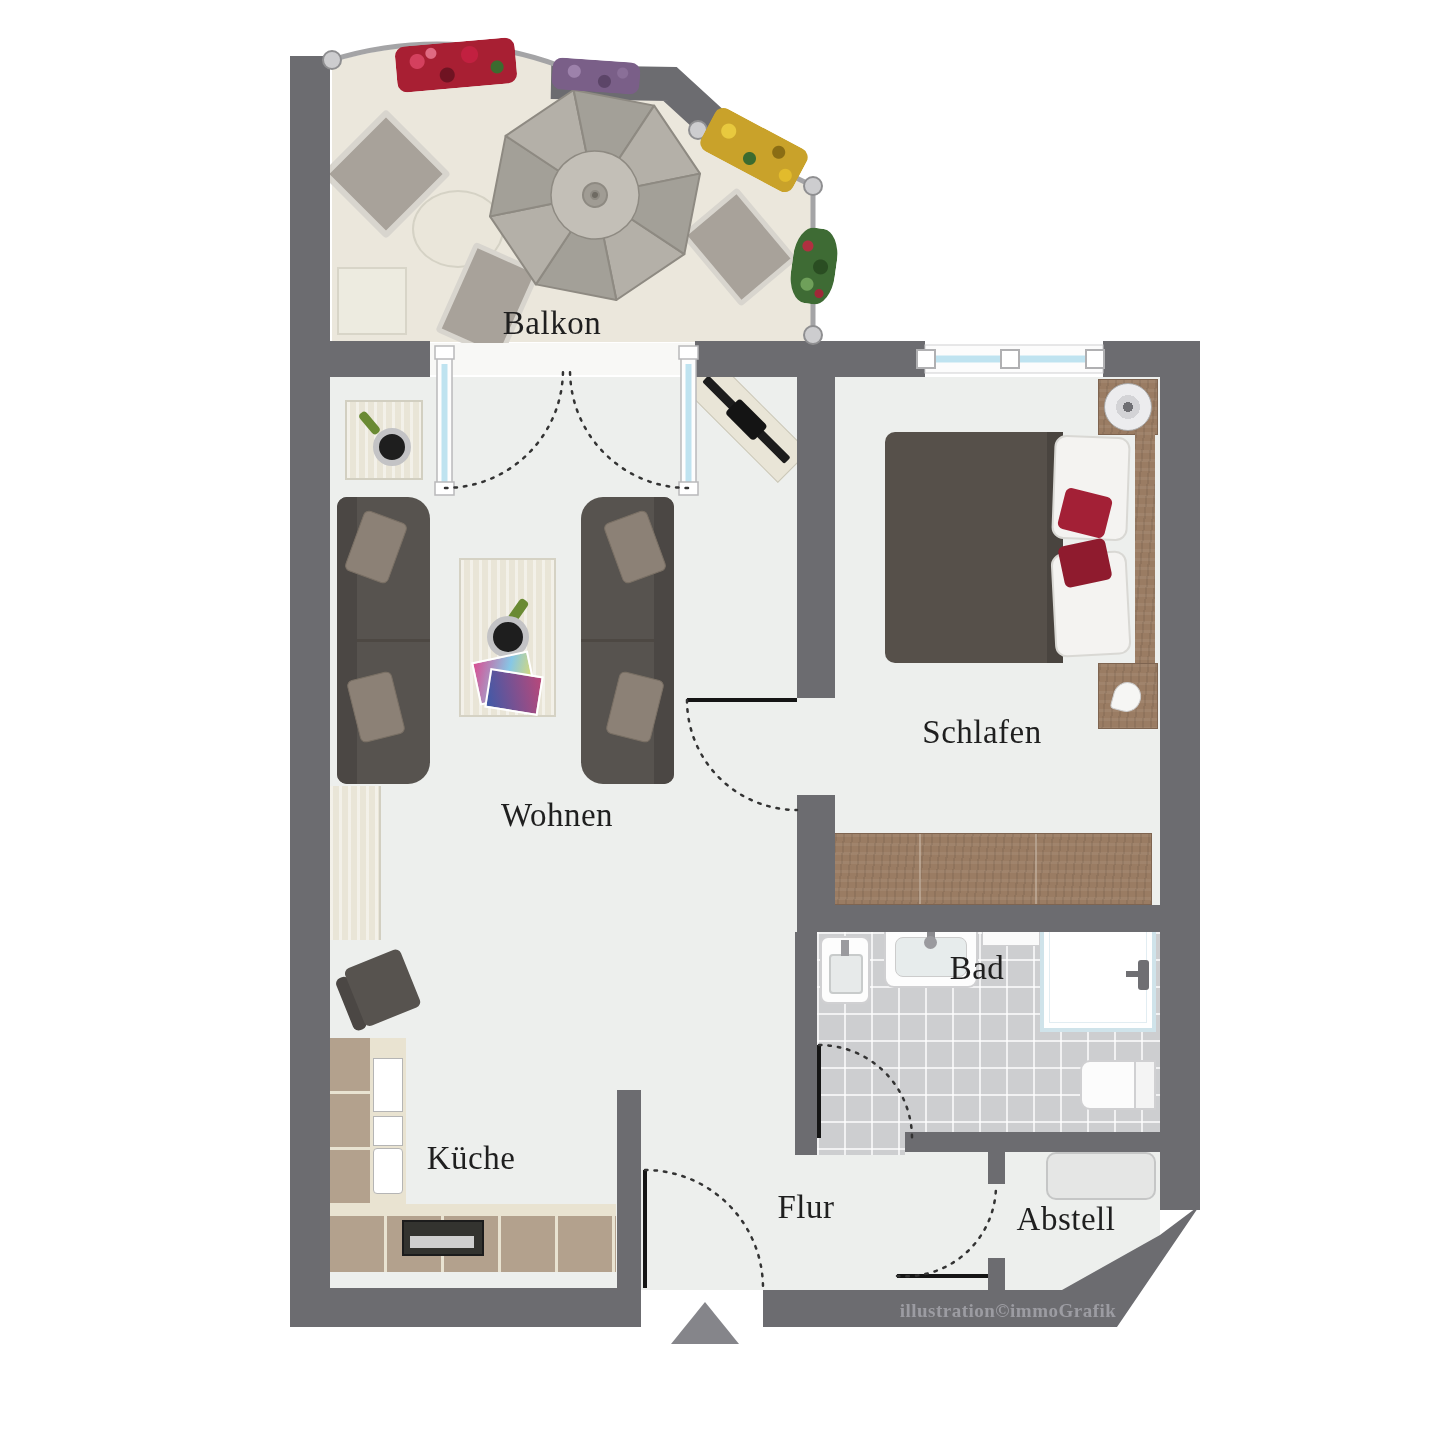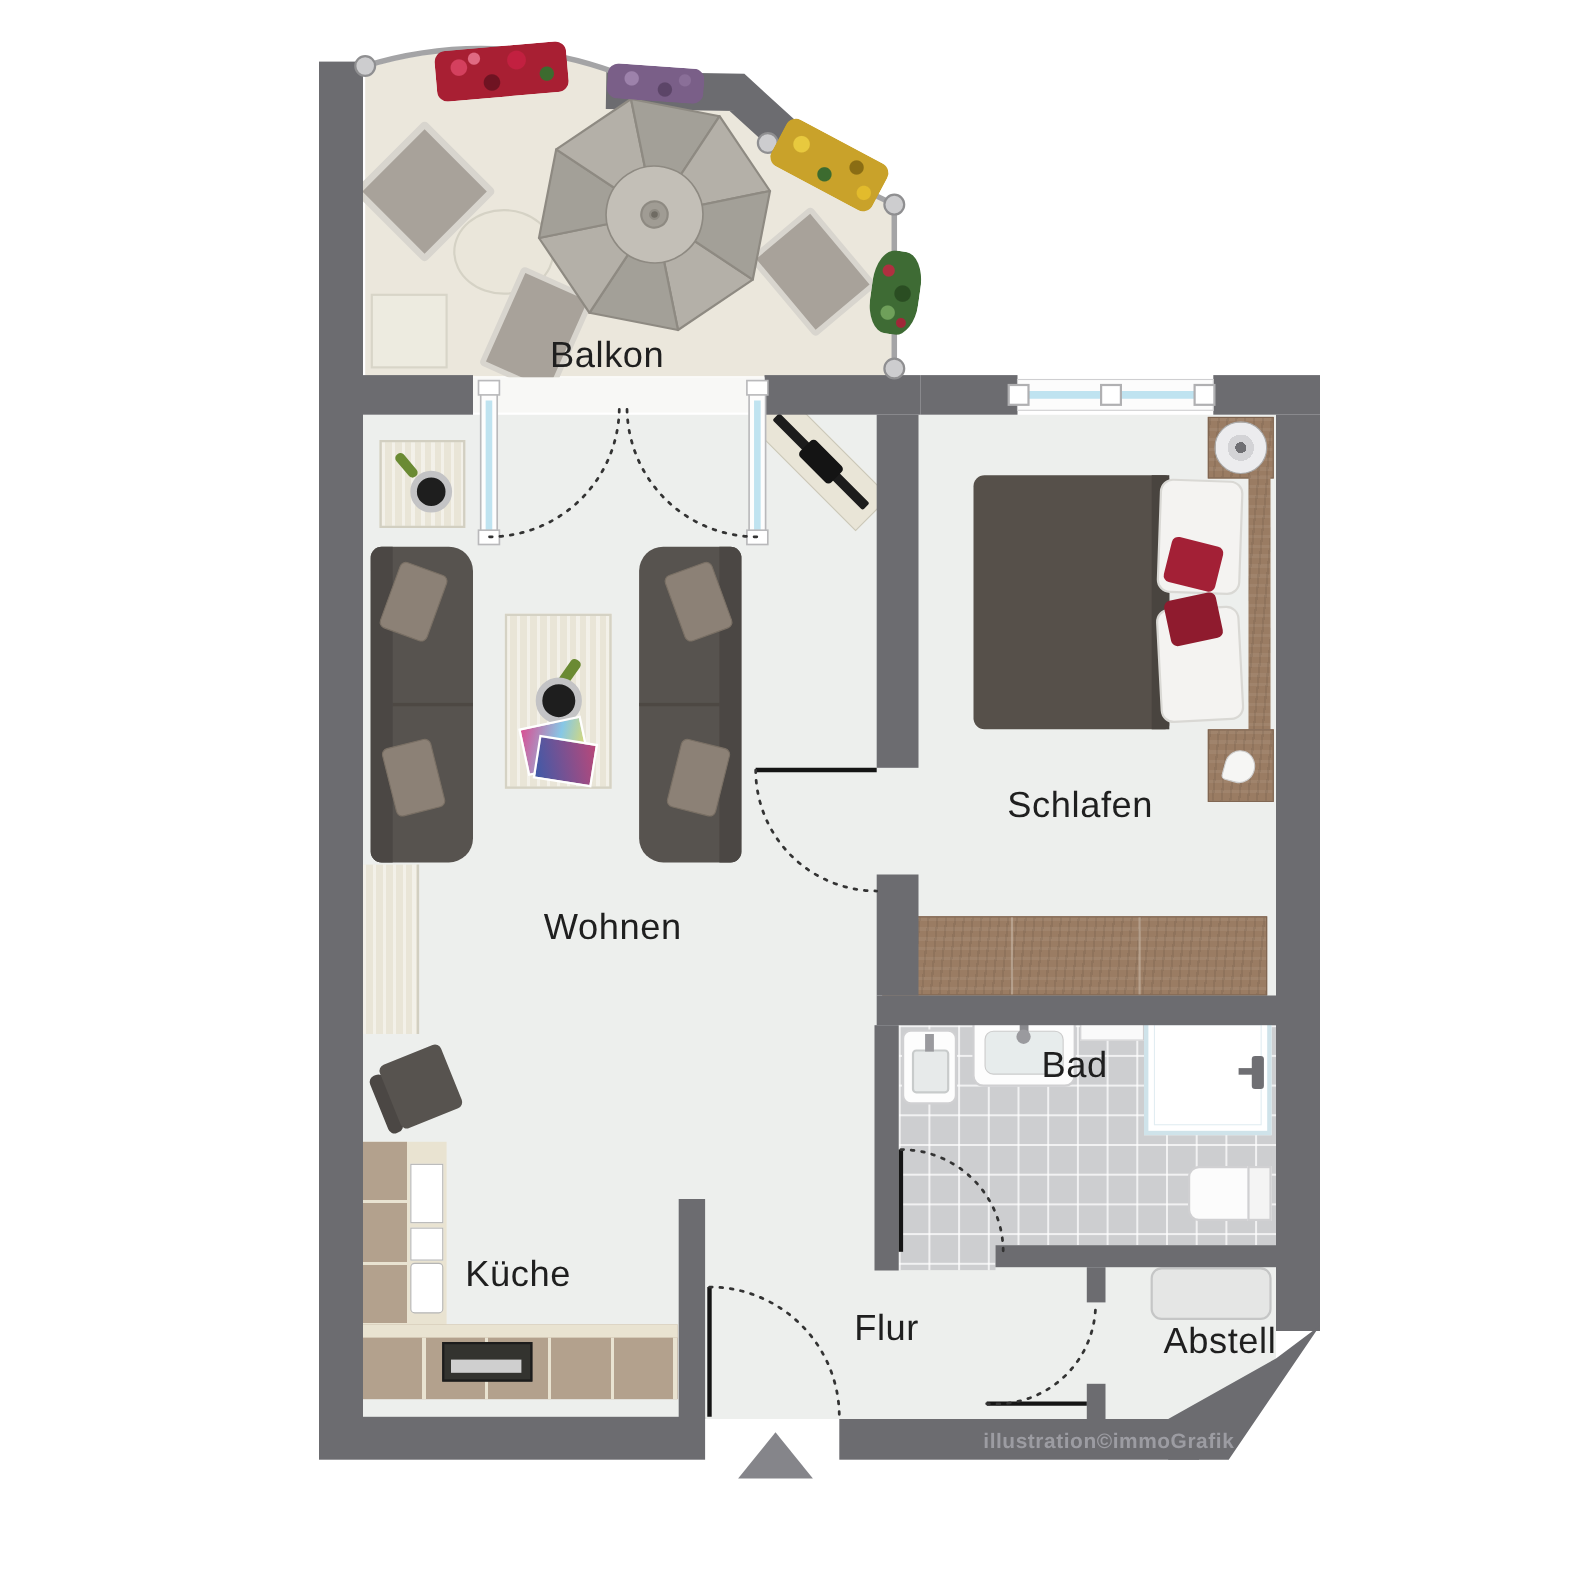--- a/index.html
+++ b/index.html
@@ -1,17 +1,17 @@
 <!DOCTYPE html>
 <html><head>
 <meta charset="utf-8">
 <style>
   html,body{margin:0;padding:0;background:#ffffff;}
   .stage{position:relative;width:1440px;height:1440px;margin:0 auto;background:#ffffff;
-         font-family:Liberation Sans, sans-serif;overflow:hidden;}
+         font-family:Liberation Serif, serif;overflow:hidden;}
   .abs{position:absolute;}
   .layer{position:absolute;left:0;top:0;width:1440px;height:1440px;}
   .lbl{position:absolute;transform:translate(-50%,-50%);font-size:33px;color:#1f1f1f;
        letter-spacing:.5px;white-space:nowrap;}
   .watermark{position:absolute;transform:translate(-50%,-50%);font-size:19px;font-weight:600;
        color:#9c9ca2;letter-spacing:.5px;white-space:nowrap;}
   .tiles{background-color:#cdced0;
        background-image:linear-gradient(rgba(255,255,255,.72) 2px, transparent 2px),
                         linear-gradient(90deg, rgba(255,255,255,.72) 2px, transparent 2px);
        background-size:27px 27px;}
@@ -280,26 +280,26 @@
   </svg>
 
   <div class="layer">
 
     <div class="abs flower fl-red" style="left:396px;top:42px;width:120px;height:46px;transform:rotate(-5deg);"></div>
     <div class="abs flower fl-purple" style="left:552px;top:60px;width:88px;height:32px;transform:rotate(4deg);"></div>
     <div class="abs flower fl-yellow" style="left:702px;top:126px;width:104px;height:48px;transform:rotate(28deg);"></div>
     <div class="abs flower fl-green" style="left:792px;top:228px;width:44px;height:76px;transform:rotate(8deg);border-radius:40%;"></div>
 
     <div class="lbl" style="left:552px;top:323px;">Balkon</div>
-    <div class="lbl" style="left:557px;top:815px;margin-top:28px;">Wohnen</div>
+    <div class="lbl" style="left:557px;top:815px;">Wohnen</div>
     <div class="lbl" style="left:982px;top:732px;">Schlafen</div>
     <div class="lbl" style="left:471px;top:1158px;">Küche</div>
     <div class="lbl" style="left:977px;top:968px;">Bad</div>
     <div class="lbl" style="left:806px;top:1207px;">Flur</div>
-    <div class="lbl" style="left:1066px;top:1219px;margin-left:43px;">Abstell</div>
+    <div class="lbl" style="left:1066px;top:1219px;">Abstell</div>
 
     <div class="watermark" style="left:1008px;top:1311px;">illustration©immoGrafik</div>
 
     <div class="abs" style="left:671px;top:1302px;width:0;height:0;
                 border-left:34px solid transparent;border-right:34px solid transparent;
                 border-bottom:42px solid #85858a;"></div>
   </div>
 </div>
 
 </body></html>

